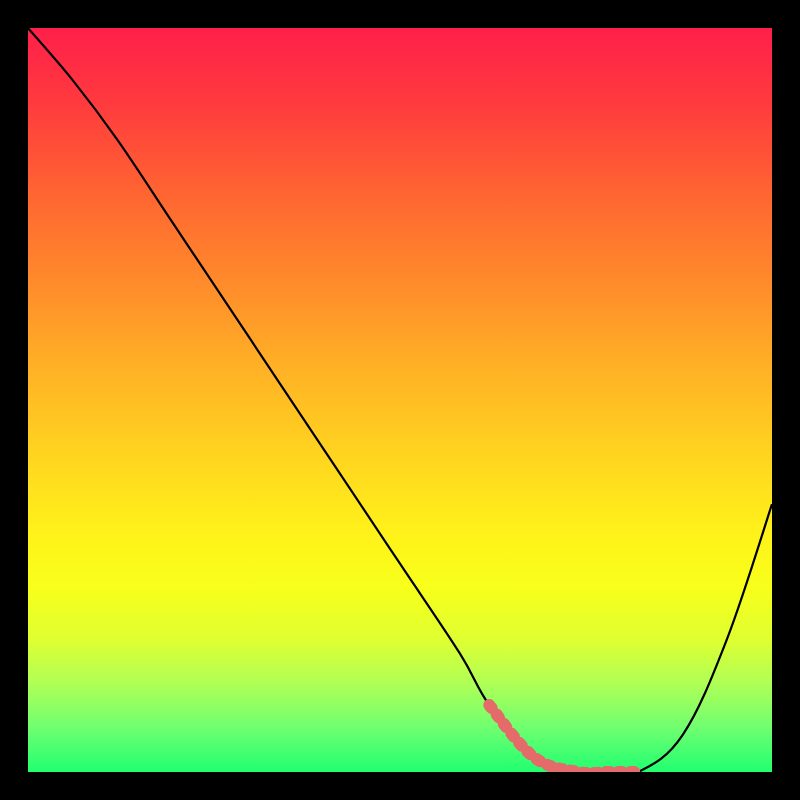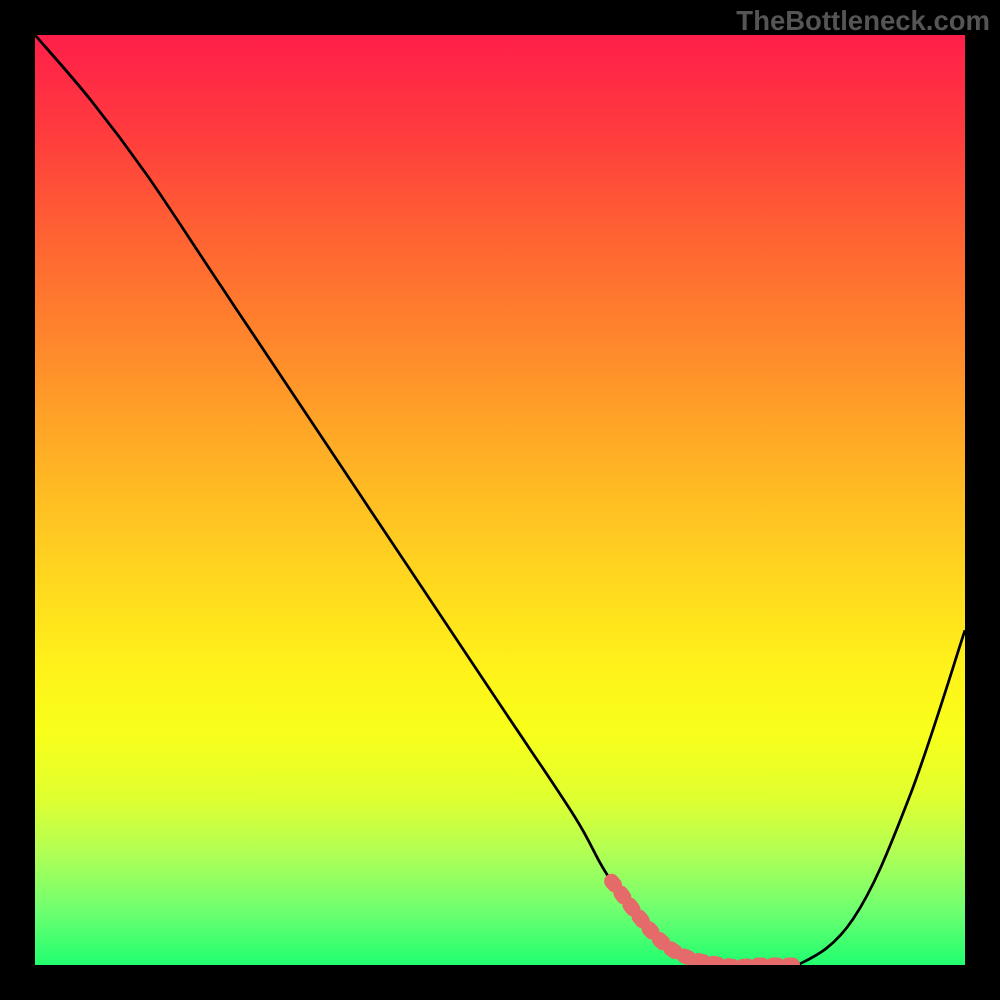--- a/index.html
+++ b/index.html
@@ -40,21 +40,20 @@
       #70ff70 94%,
       #20ff70 100%
     );
   }
   svg.curve { position: absolute; inset: 0; }
 </style>
 </head>
 <body>
 
 <div class="container">
-  <div class="watermark">TheBottleneck.com</div>
   <div class="plot-area">
     <div class="gradient"></div>
     <svg class="curve" viewBox="0 0 744 744" preserveAspectRatio="none">
       <path id="main-curve" fill="none" stroke="#000" stroke-width="2.2" d="M 0 0 C 8.0352 9.374399999999987 28.5696 31.991999999999923 44.64 52.07999999999993 C 60.7104 72.16799999999994 70.5312 84.81600000000002 89.28 111.60000000000002 C 108.0288 138.38400000000004 124.69440000000002 164.7216 148.8 200.88 C 172.9056 237.0384 196.416 272.30400000000003 223.2 312.48 C 249.98399999999998 352.656 270.81600000000003 383.904 297.6 424.08 C 324.384 464.256 347.8944 499.5215999999999 372 535.68 C 396.1056 571.8384 415.4496 599.5152 431.52 624.96 C 447.5904 650.4048 447.888 658.2912 461.28 677.04 C 474.67199999999997 695.7887999999999 489.8496 717.0672 505.92 729.12 C 521.9904 741.1728 537.1679999999999 741.3216 550.56 744 C 563.952 746.6784 569.6064 744 580.32 744 C 591.0336000000001 744 596.6879999999999 750.696 610.0799999999999 744 C 623.472 737.304 638.6496 730.9055999999999 654.72 706.8 C 670.7904000000001 682.6944 683.2896000000001 651.5952 699.36 610.08 C 715.4304 568.5648000000001 735.9648 500.2656 744 476.16"></path>
       <path id="flat-highlight" fill="none" stroke="#e56a6a" stroke-width="12" stroke-linecap="round" stroke-linejoin="round" stroke-dasharray="4 8" d="M 461.28 677.04 C 469.3152 686.4144 489.8496 717.0672 505.92 729.12 C 521.9904 741.1728 537.1679999999999 741.3216 550.56 744 C 563.952 746.6784 569.6064 744 580.32 744 C 591.0336000000001 744 604.7231999999999 744 610.0799999999999 744"></path>
     </svg>
   </div>
 </div>
 
 </body></html>

